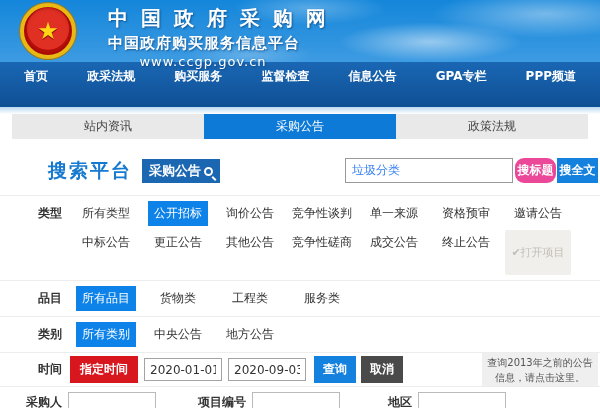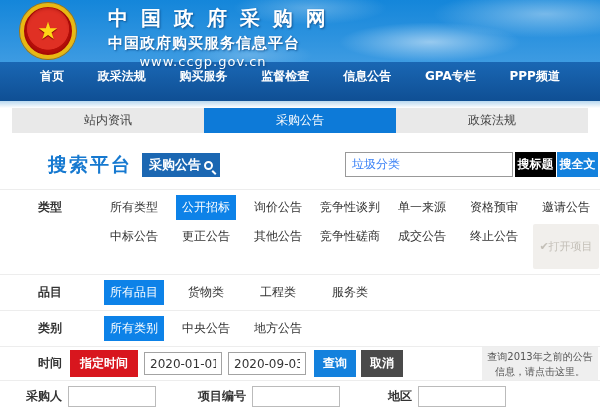--- a/index.html
+++ b/index.html
@@ -25,45 +25,45 @@
     border: 4px solid #e9b812; box-shadow: 0 0 0 1px #a87607, inset 0 0 4px rgba(120,0,0,.8);
     display: flex; align-items: center; justify-content: center;
   }
   .emblem .star { color: #ffd516; font-size: 24px; line-height: 24px; text-shadow: 0 1px 1px #7a0000; }
   .banner-text { position: absolute; left: 108px; top: 5px; color: #fff; }
   .b-title { font-size: 20px; font-weight: bold; letter-spacing: 3px; text-shadow: 1px 1px 2px rgba(9,62,120,.7); white-space: nowrap; }
   .b-sub   { font-size: 15px; font-weight: bold; letter-spacing: 1px; margin-top: 2px; text-shadow: 1px 1px 2px rgba(9,62,120,.7); }
   .b-url   { font-size: 13px; font-weight: normal; letter-spacing: 1px; margin-top: 1px; text-align: center; width: 190px; text-shadow: 1px 1px 2px rgba(9,62,120,.7); }
   
   .nav {
-    height: 39px; background: linear-gradient(180deg, #1a67b4, #0f4f94);
-    display: flex; justify-content: space-between; padding: 0 40px;
+    height: 45px; background: linear-gradient(180deg, #1a67b4, #0f4f94);
+    display: flex; justify-content: space-between; padding: 0 24px;
   }
   .nav-item { color: #fff; font-size: 12px; font-weight: bold; line-height: 29px; cursor: pointer; white-space: nowrap; }
   .nav-fade { height: 7px; background: linear-gradient(180deg, #b9d8ef, #ffffff); }
   
   .subnav { margin: 0 12px; height: 25px; background: #e9e9e9; display: flex; }
   .tab { flex: 1; text-align: center; line-height: 25px; font-size: 12px; color: #444; cursor: pointer; }
   .tab.active { background: #0d7ad8; color: #fff; }
   
   .search-row { position: relative; height: 30px; margin-top: 17px; }
   .platform { position: absolute; left: 48px; top: 2px; font-size: 19px; font-weight: bold; color: #1679d0; letter-spacing: 2px; }
   .cat-box {
     position: absolute; left: 142px; top: 3px; height: 24px; background: #1b67b2;
     color: #fff; font-size: 13px; font-weight: bold; display: flex; align-items: center; padding: 0 7px; gap: 3px;
   }
   .mag { width: 9px; height: 9px; border: 2px solid #fff; border-radius: 50%; position: relative; display: inline-block; }
   .mag::after { content: ""; position: absolute; width: 2px; height: 5px; background: #fff; left: 7px; top: 7px; transform: rotate(-45deg); }
   .search-input { position: absolute; left: 345px; top: 2px; width: 168px; height: 25px; border: 1px solid #999; font-size: 12px; padding: 0 6px; color: #3b82f6; font-family: inherit; }
   .sbtn { position: absolute; top: 2px; width: 41px; height: 25px; border: none; color: #fff; font-size: 12px; font-weight: bold; cursor: pointer; font-family: inherit; }
-  .btn-title { left: 515px; background: #000000; }
+  .btn-title { left: 515px; background: #ec4899; border-radius: 9px; }
   .btn-full  { left: 557px; background: #1381dd; }
   
   .filters { margin-top: 9px; border-top: 1px solid #ededed; }
-  .frow { display: flex; border-bottom: 1px solid #ededed; padding: 5px 0; align-items: flex-start; gap: 28px; }
+  .frow { display: flex; border-bottom: 1px solid #ededed; padding: 5px 0; align-items: flex-start; }
   .flabel { width: 62px; text-align: right; font-size: 12px; font-weight: bold; color: #333; padding-top: 4px; flex: none; }
   .fopts { margin-left: 8px; }
   .fline { display: flex; }
   .fline + .fline { margin-top: 4px; }
   .fcell { width: 72px; text-align: center; font-size: 12px; color: #333; padding: 4px 0; cursor: pointer; white-space: nowrap; }
   .fcell.selcell { padding: 0; }
   .sel { background: #0d82e8; color: #fff; display: inline-block; width: 60px; padding: 4px 0; }
   .ghost { background: #f1efec; color: rgba(140,132,120,.45); display: inline-block; padding: 15px 6px; font-size: 11px; border-radius: 2px; }
   
   .trow { position: relative; display: flex; align-items: center; border-bottom: 1px solid #ededed; height: 34px; }

